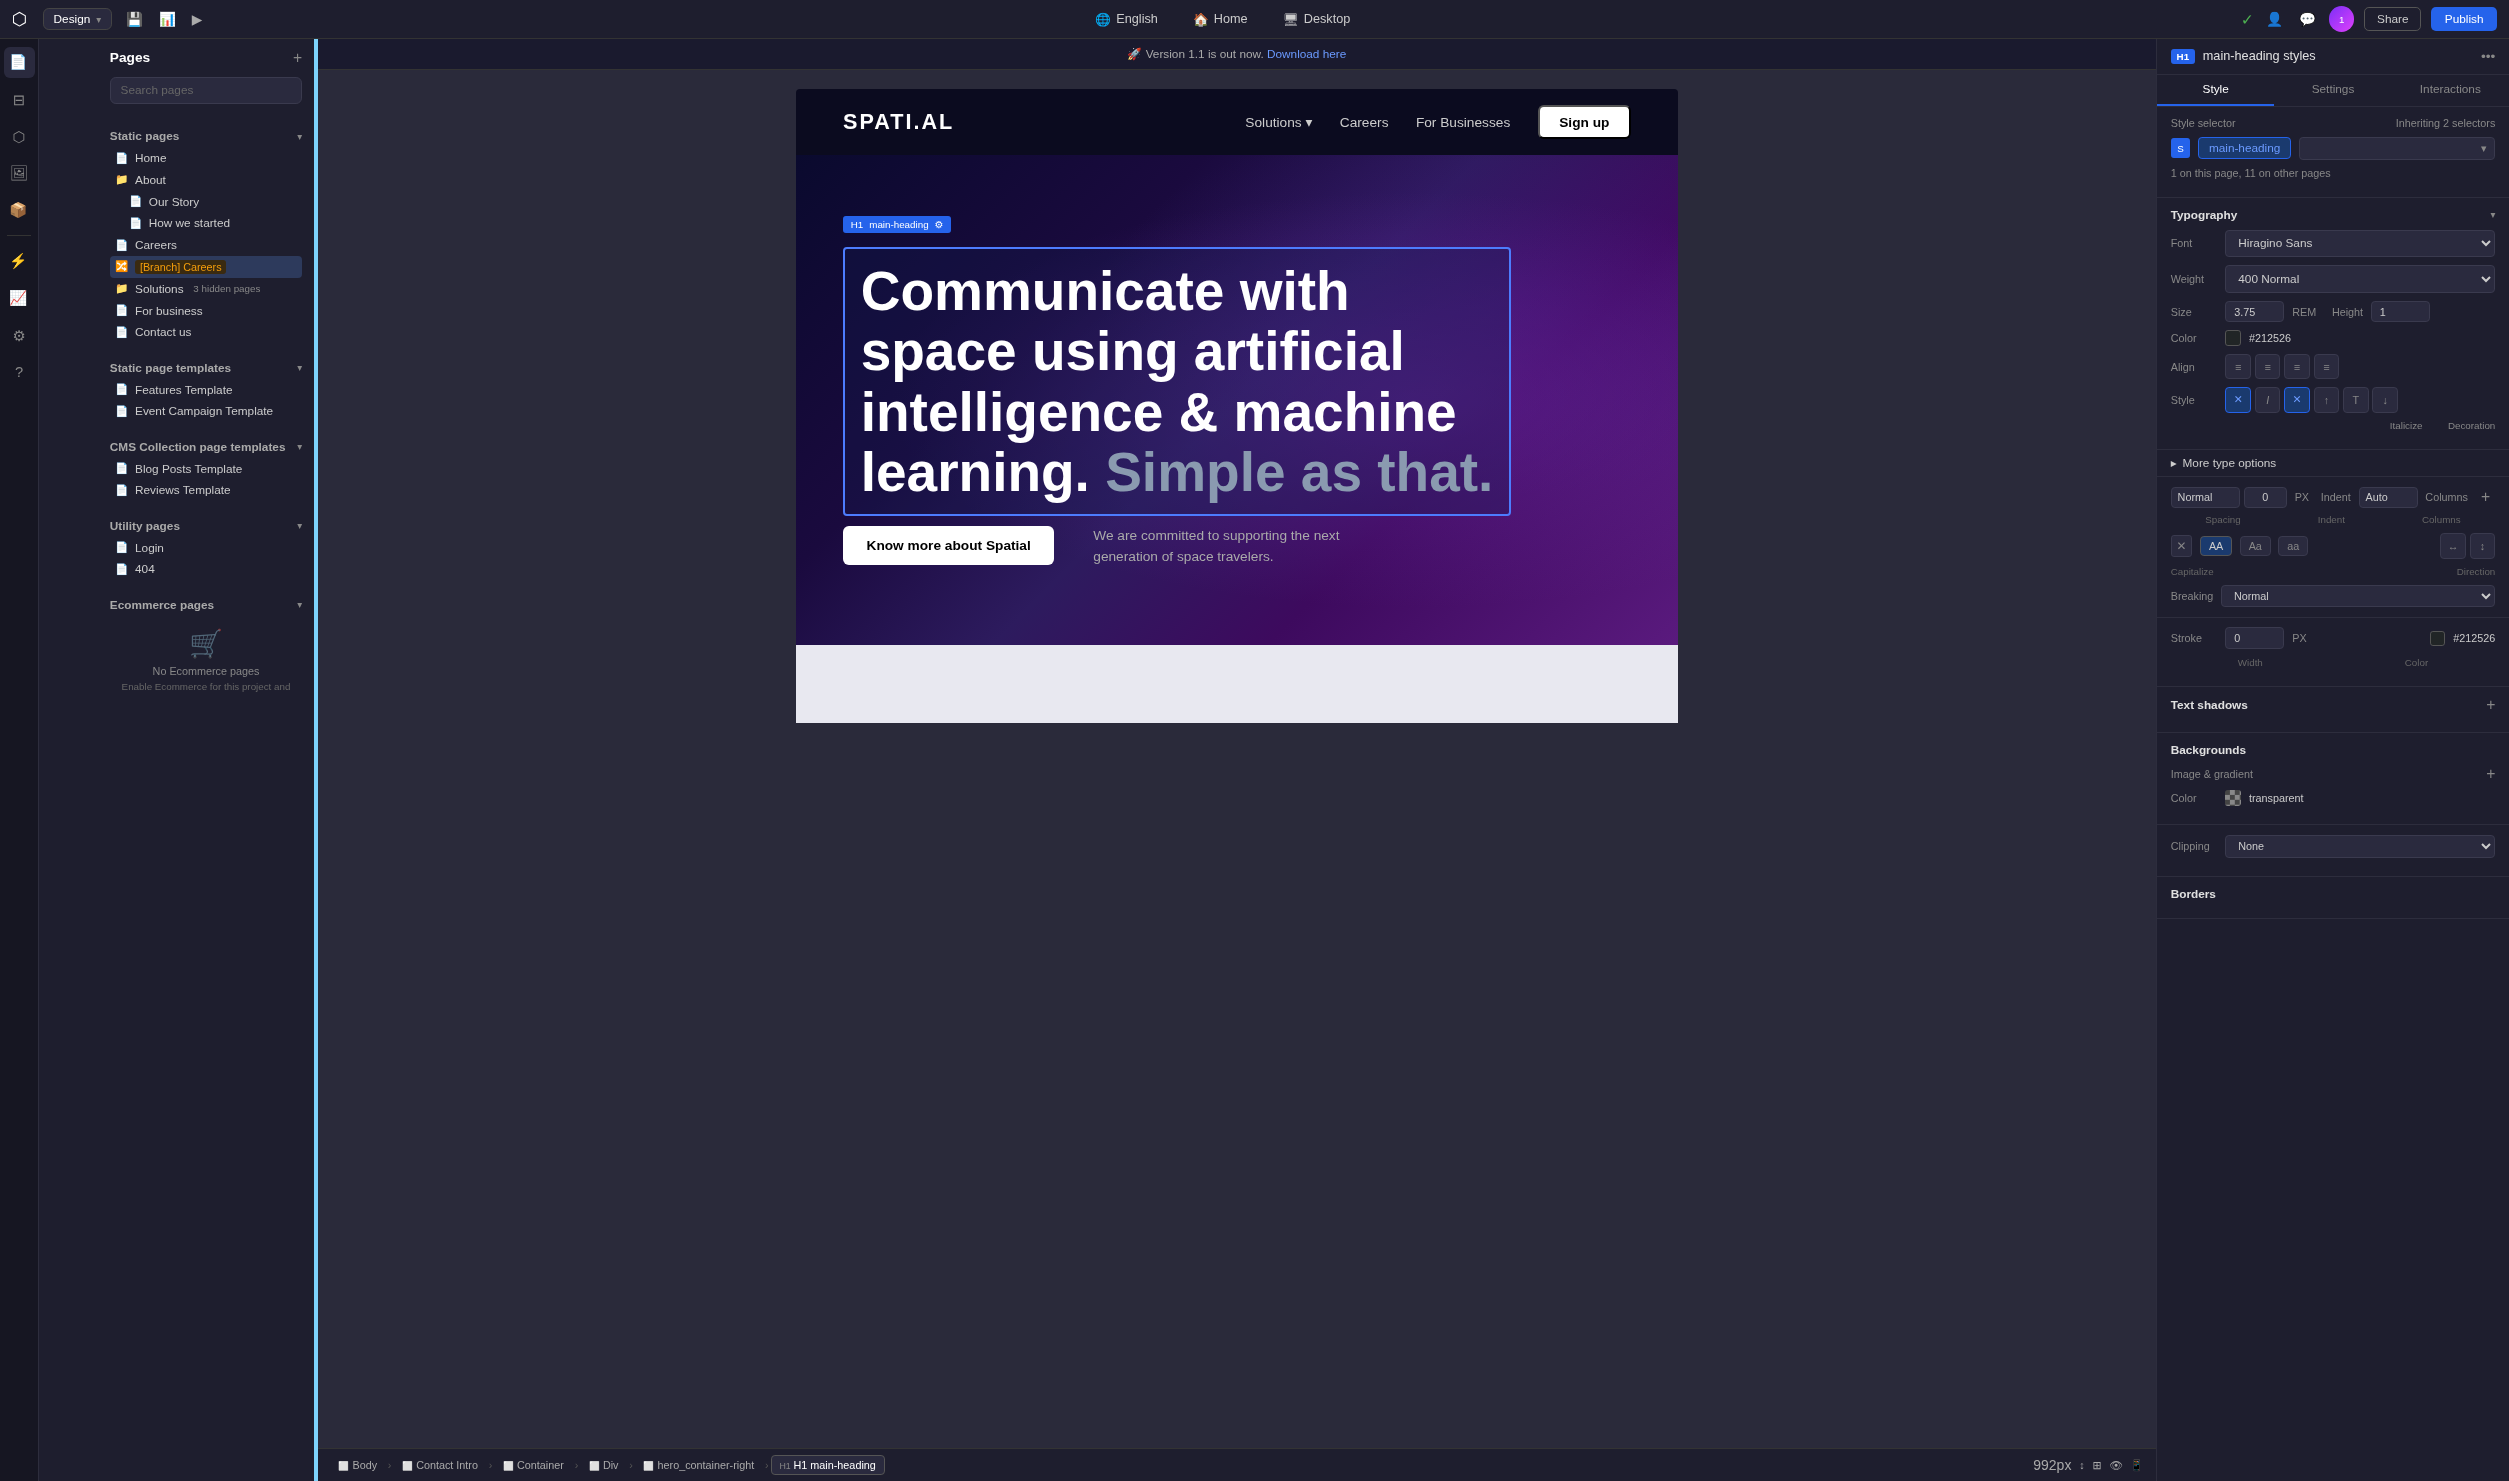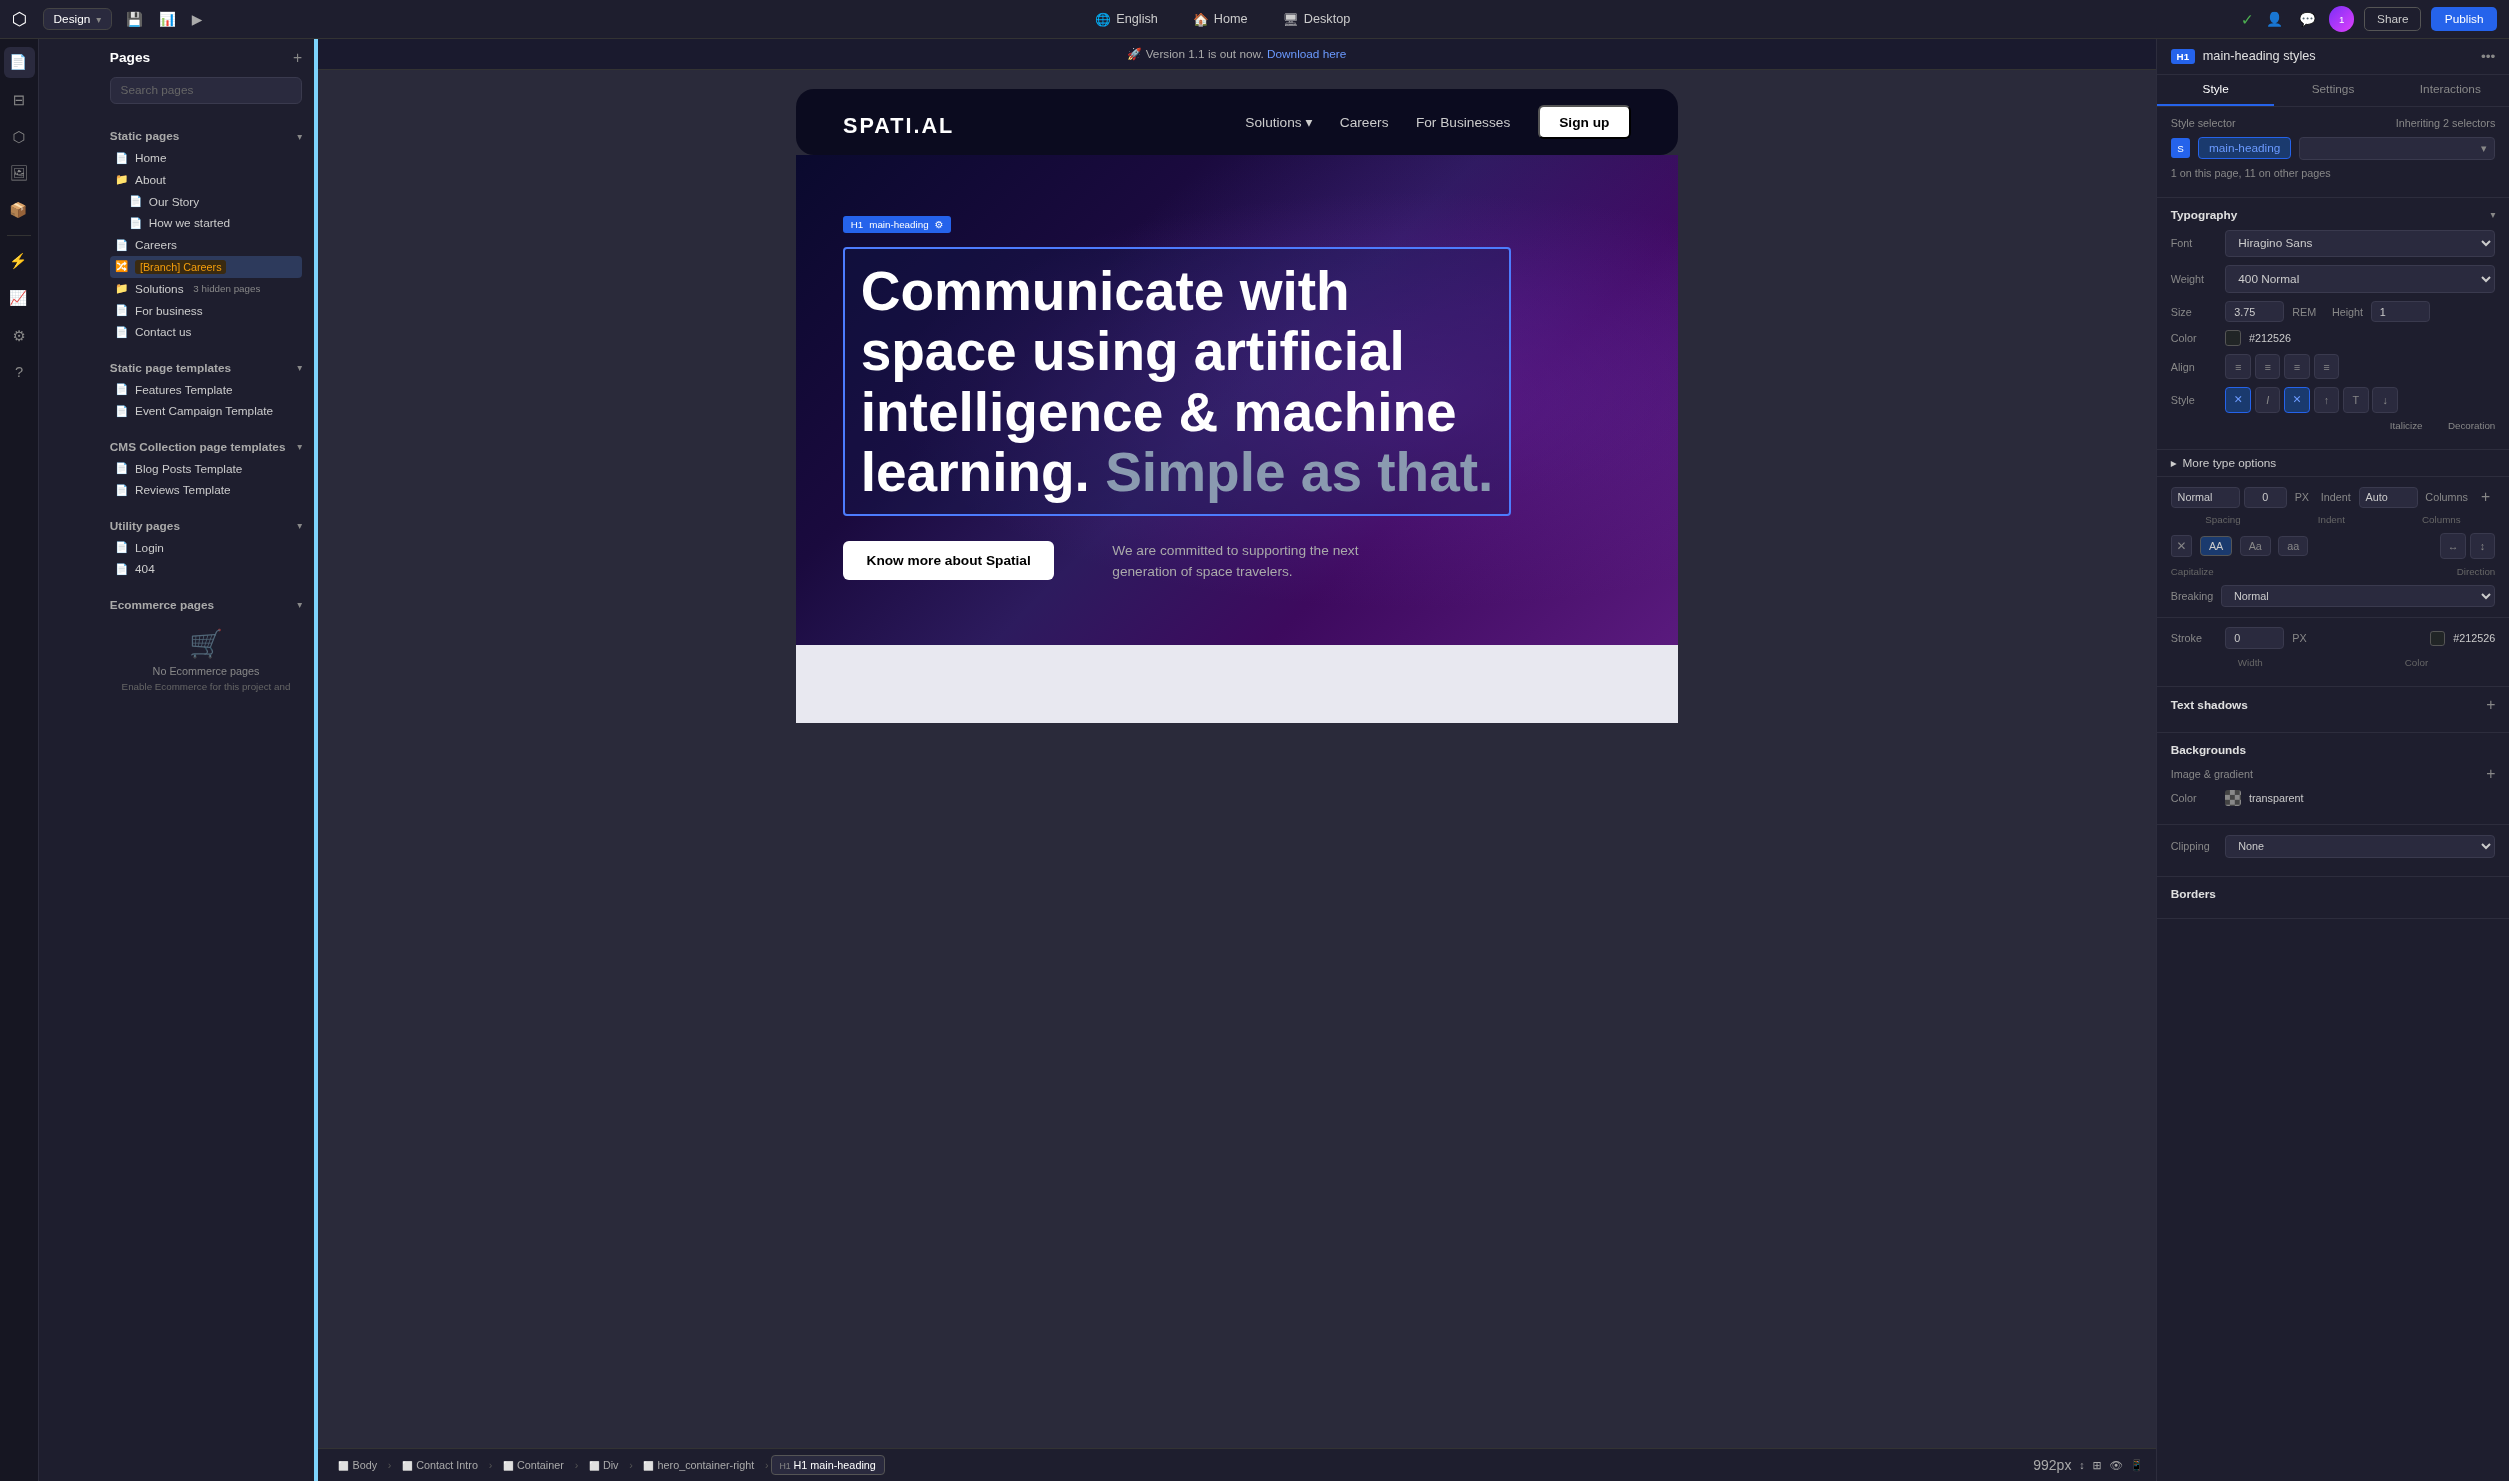--- a/index.html
+++ b/index.html
@@ -45,34 +45,34 @@
     .no-ecom-icon { font-size: 27.4px; margin-bottom: 5.9px; opacity: 0.5; }
 
     
     .canvas-area { flex: 1; display: flex; flex-direction: column; background: #2a2a3a; overflow: hidden; position: relative; }
     .canvas-banner { background: #1a1a2e; text-align: center; padding: 7.8px; font-size: 11.8px; color: #aaa; border-bottom: 1px solid #333; }
     .canvas-banner a { color: #6b9aff; text-decoration: none; }
     .canvas-wrapper { flex: 1; overflow: auto; display: flex; justify-content: center; padding: 19.6px; }
     .canvas-frame { width: 882px; background: transparent; border-radius: 3.9px; overflow: hidden; position: relative; }
     
     
-    .site-nav { background: rgba(10,10,30,0.95); display: flex; align-items: flex-end; justify-content: space-between; padding: 15.7px 47px; border-radius: 18px; }
+    .site-nav { background: rgba(10,10,30,0.95); display: flex; align-items: center; justify-content: space-between; padding: 15.7px 47px; }
     .site-logo { font-size: 21.6px; font-weight: 700; color: #fff; letter-spacing: 2px; }
     .site-nav-links { display: flex; align-items: center; gap: 27.4px; }
     .site-nav-link { color: #ccc; font-size: 13.7px; cursor: pointer; }
     .site-nav-link.dropdown { display: flex; align-items: center; gap: 3.9px; }
     .site-signup { background: #fff; color: #000; padding: 7.8px 19.6px; border-radius: 5.9px; font-size: 13.7px; font-weight: 600; cursor: pointer; }
     
     .site-hero { background: linear-gradient(135deg, #0a0a2e 0%, #1a0a3e 30%, #2d1b5e 50%, #3d0a5e 70%, #5a1a7e 100%); padding: 59px 47px 39px; min-height: 490px; position: relative; overflow: hidden; }
     .hero-bg { position: absolute; inset: 0; background: radial-gradient(ellipse at 70% 50%, rgba(120, 50, 180, 0.4) 0%, transparent 60%), radial-gradient(ellipse at 80% 30%, rgba(80, 20, 140, 0.3) 0%, transparent 40%); }
     .h1-tag { display: inline-flex; align-items: center; gap: 5.9px; background: #2563eb; color: #fff; font-size: 9.8px; padding: 2.9px 7.8px; border-radius: 2.9px; margin-bottom: 7.8px; }
     .hero-heading { border: 2px solid #4d7cfe; border-radius: 3.9px; padding: 11.8px 15.7px; display: inline-block; position: relative; z-index: 1; background: rgba(20,30,80,0.3); }
     .hero-h1 { font-size: 55px; font-weight: 700; color: #fff; line-height: 1.1; }
     .hero-h1 .gray { color: #8a9ab0; }
-    .hero-buttons { display: flex; align-items: flex-start; gap: 58px; margin-top: 25px; position: relative; z-index: 1; }
+    .hero-buttons { display: flex; align-items: flex-start; gap: 39px; margin-top: 10px; position: relative; z-index: 1; }
     .hero-cta { background: #fff; color: #000; border: none; padding: 11.8px 23.5px; border-radius: 5.9px; font-size: 13.7px; font-weight: 600; cursor: pointer; white-space: nowrap; }
     .hero-desc { color: #aaa; font-size: 13.7px; line-height: 1.5; max-width: 274px; }
     .site-section { background: #e8e8f0; height: 78px; }
 
     
     .canvas-bottom { background: #1e1e2e; border-top: 1px solid #333; padding: 5.9px 11.8px; display: flex; justify-content: space-between; font-size: 10.8px; }
     .breadcrumb-trail { display: flex; align-items: center; gap: 2px; }
     .bc-item { color: #aaa; padding: 2.9px 7.8px; border-radius: 3.9px; cursor: pointer; border: 1px solid transparent; }
     .bc-item.active { background: #2a2a3e; border-color: #555; color: #fff; }
     .bc-item .bc-icon { font-size: 8.8px; margin-right: 2.9px; color: #888; }

